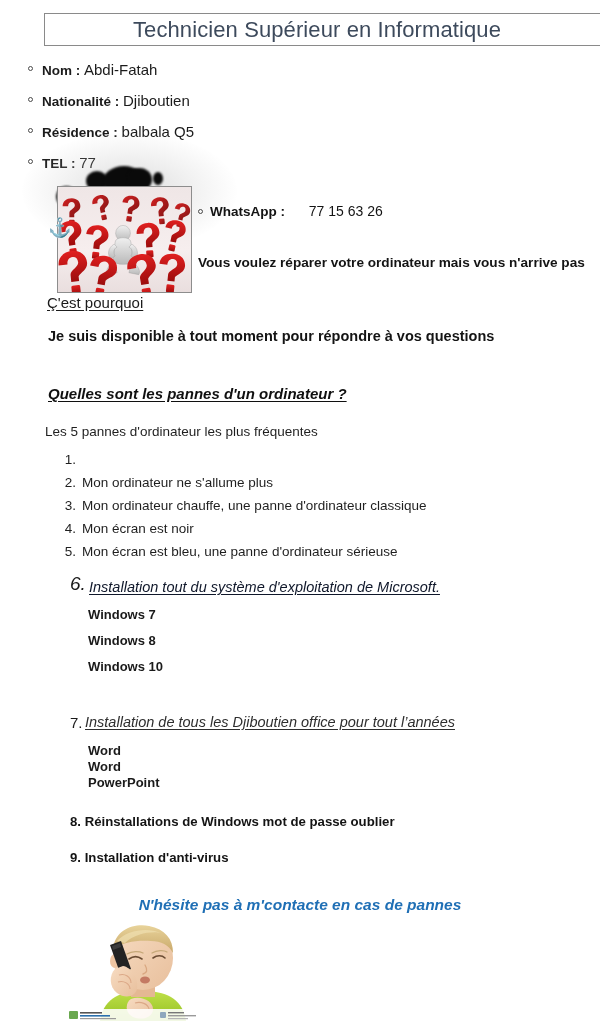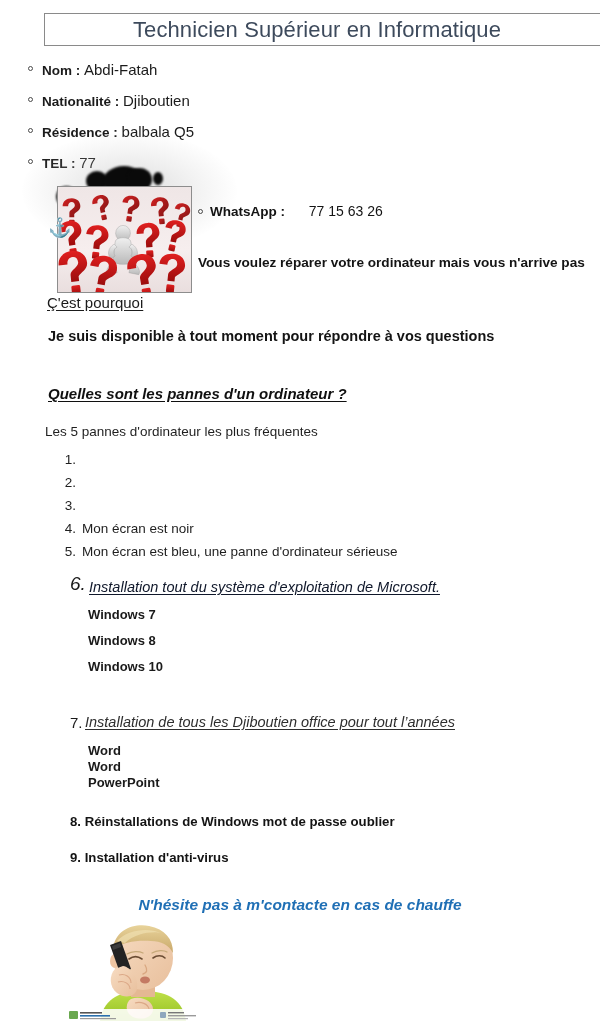--- a/index.html
+++ b/index.html
@@ -399,23 +399,25 @@
 
 <div class="abs q-heading">Quelles sont les pannes d'un ordinateur ?</div>
 <div class="abs intro-5">Les 5 pannes d'ordinateur les plus fréquentes</div>
 
 <div class="abs pannes">
   <div class="p-item">
     <span class="p-num">1.</span>
   </div>
   <div class="p-item">
     <span class="p-num">2.</span>
+    <span>Mon ordinateur ne s'allume plus</span>
   </div>
   <div class="p-item">
     <span class="p-num">3.</span>
+    <span>Mon ordinateur chauffe, une panne d'ordinateur classique</span>
   </div>
   <div class="p-item">
     <span class="p-num">4.</span>
     <span>Mon écran est noir</span>
   </div>
   <div class="p-item">
     <span class="p-num">5.</span>
     <span> Mon écran est bleu, une panne d'ordinateur sérieuse</span>
   </div>
 </div>
@@ -438,21 +440,21 @@
 
 <div class="abs sec8">
   <span>8.</span>
   <span>Réinstallations de Windows mot de passe oublier</span>
 </div>
 <div class="abs sec9">
   <span>9.</span>
   <span>Installation d'anti-virus</span>
 </div>
 
-<div class="abs cta">N'hésite pas à m'contacte en cas de chauffe</div>
+<div class="abs cta">N'hésite pas à m'contacte en cas de pannes</div>
 
 <div class="boy-frame">
   <svg class="boy-canvas" viewBox="0 0 173 104" preserveAspectRatio="none">
     <defs>
       <linearGradient id="skin" x1="0" y1="0" x2="1" y2="1">
         <stop offset="0%" stop-color="#f7dcc2"></stop>
         <stop offset="100%" stop-color="#e8bf9c"></stop>
       </linearGradient>
       <linearGradient id="hairg" x1="0" y1="0" x2="0" y2="1">
         <stop offset="0%" stop-color="#e8d39a"></stop>

